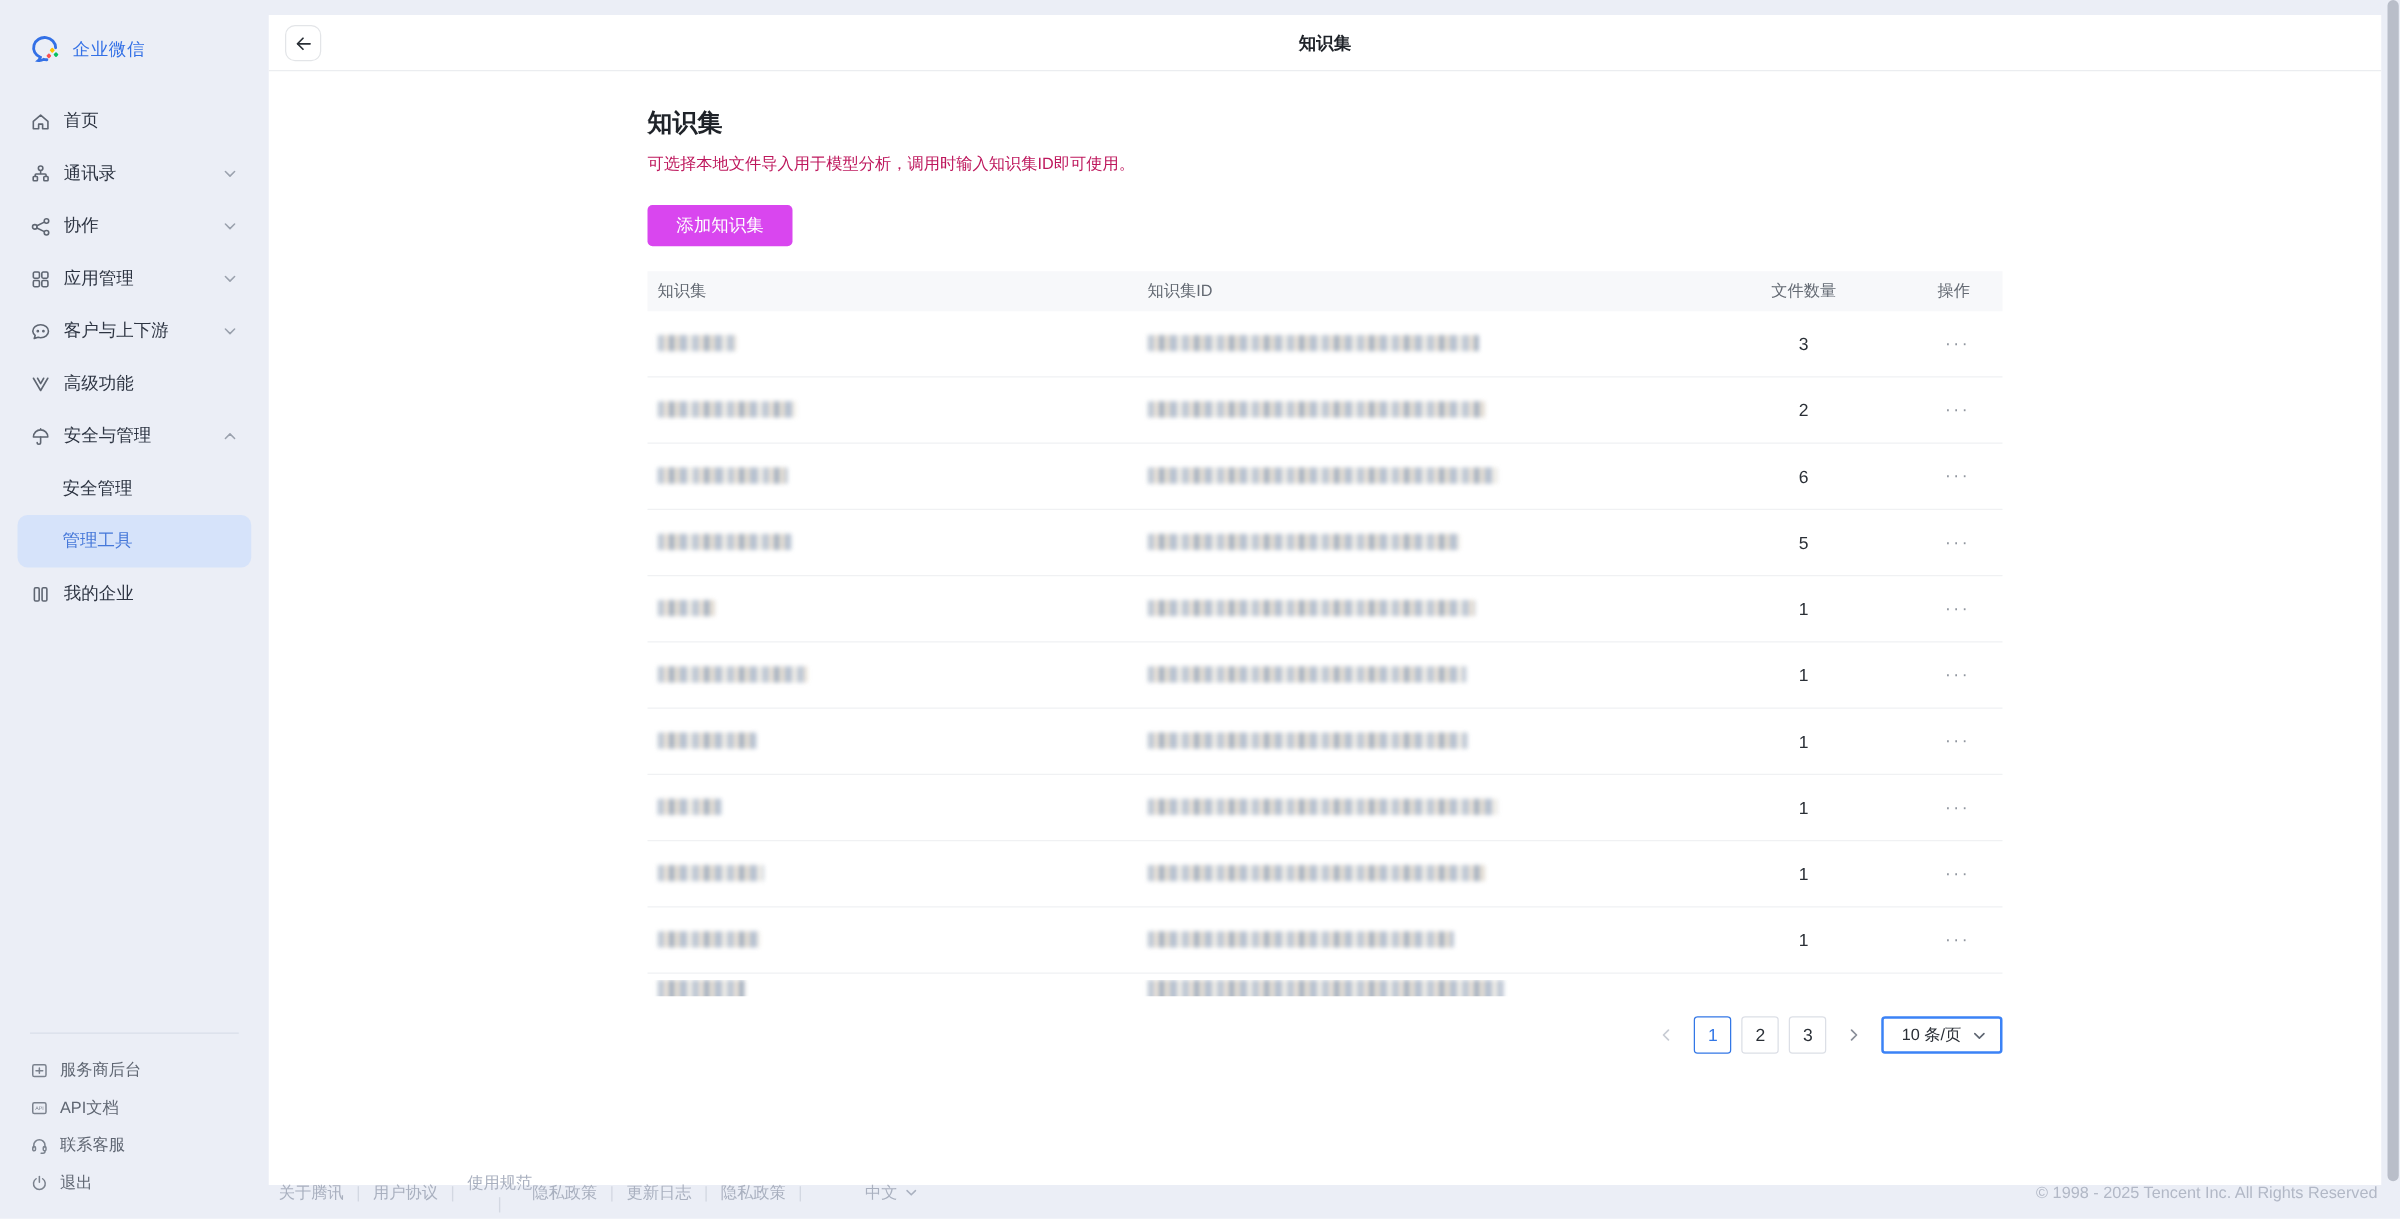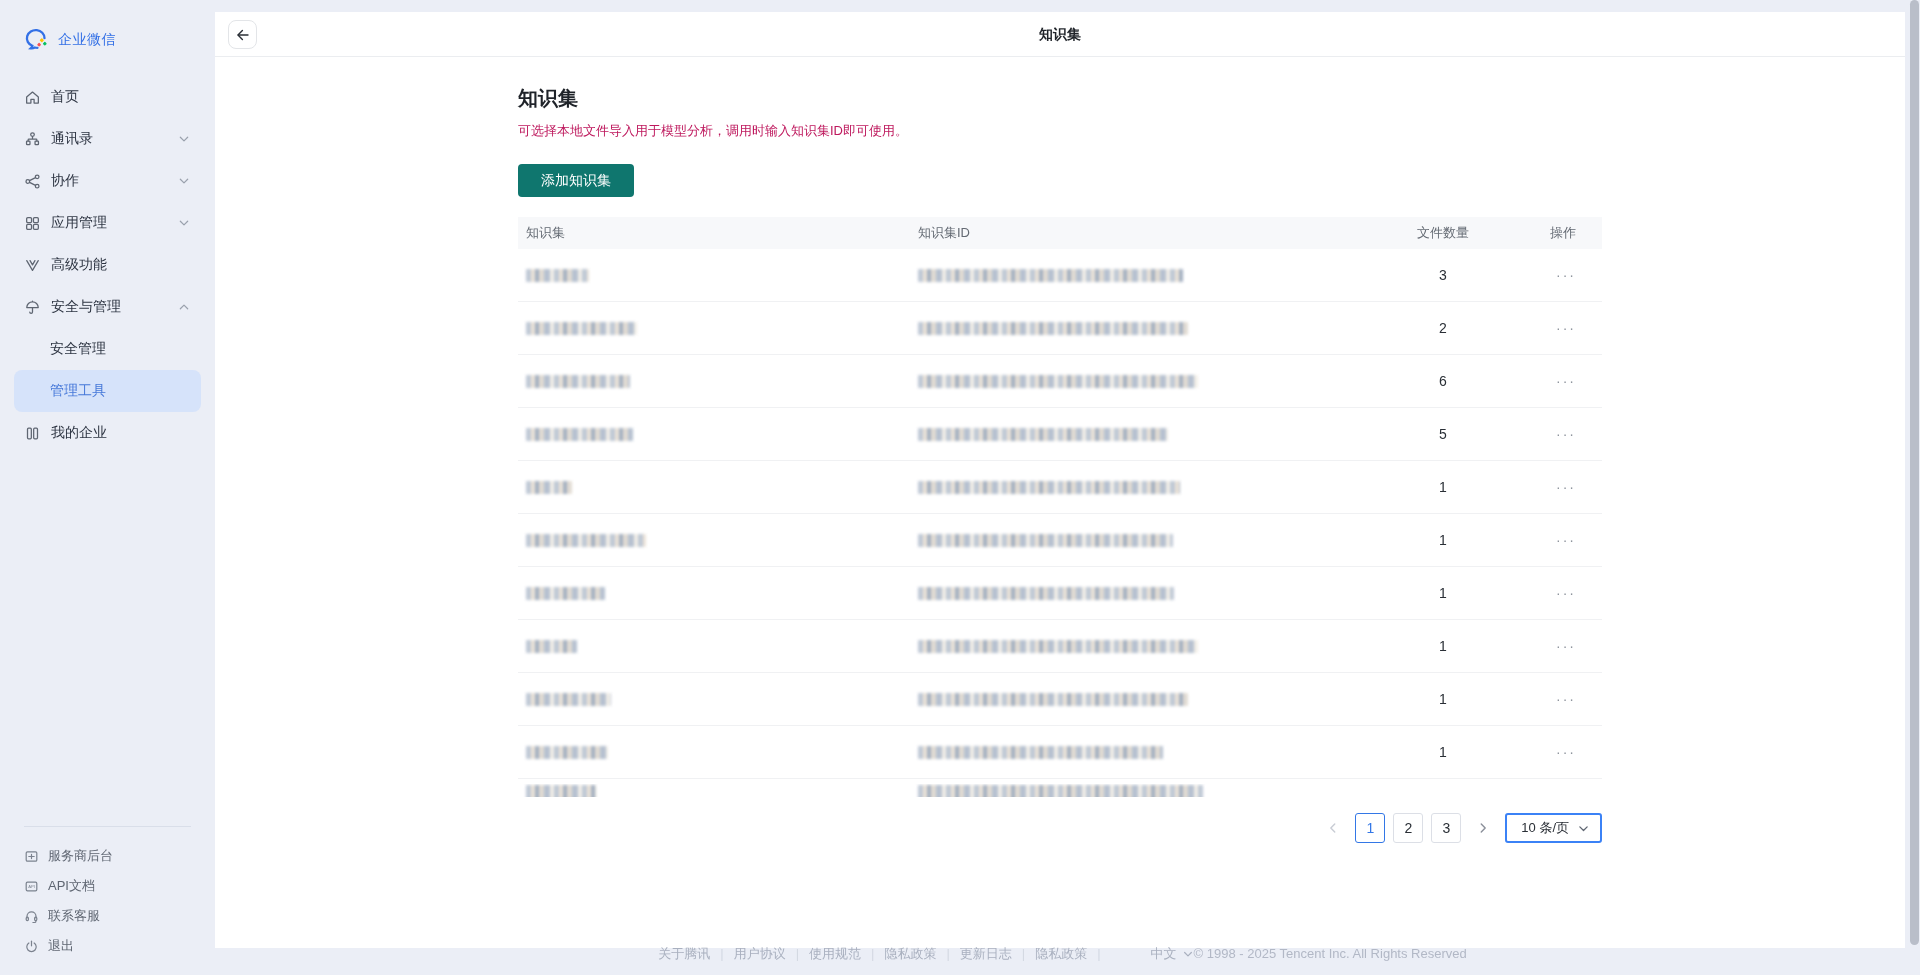--- a/index.html
+++ b/index.html
@@ -28,21 +28,21 @@
   
   .card { position:absolute; left:215px; top:12px; right:15px; bottom:27px; background:#fff; border-radius:0; overflow:hidden; }
   .card-header { position:relative; height:45px; border-bottom:1px solid #ebedf0; }
   .back-btn { position:absolute; left:13px; top:8px; width:29px; height:29px; background:#fff; border:1px solid #e3e5e8; border-radius:8px; display:flex; align-items:center; justify-content:center; cursor:pointer; color:#2a2f36; }
   .back-btn svg { width:16px; height:16px; }
   .card-title { position:absolute; left:0; right:0; top:0; height:45px; display:flex; align-items:center; justify-content:center; font-size:14px; font-weight:600; color:#1f2329; }
 
   .content { width:1084px; margin:0 auto; padding-top:28px; }
   .page-title { font-size:20px; font-weight:700; color:#1f2329; }
   .page-desc { margin-top:10px; font-size:13px; color:#be185d; }
-  .add-btn { margin-top:24px; height:33px; padding:0 23px; background:#0f766e; color:#fff; font-size:14px; border:none; border-radius:4px; cursor:pointer; }
+  .add-btn { margin-top:24px; height:33px; padding:0 23px; background:#d946ef; color:#fff; font-size:14px; border:none; border-radius:4px; cursor:pointer; }
 
   
   .table { margin-top:20px; }
   .t-head { display:flex; align-items:center; height:32px; background:#f7f8fa; font-size:13px; color:#646a73; }
   .c1 { width:400px; padding-left:8px; }
   .c2 { width:470px; }
   .c3 { width:110px; text-align:center; }
   .c4 { flex:1; text-align:right; padding-right:26px; }
   .t-row { display:flex; align-items:center; height:53px; border-bottom:1px solid #f0f1f3; }
   .blur-strip { display:inline-block; height:13px; border-radius:1px; vertical-align:middle;
@@ -58,21 +58,21 @@
   .pg-chev { width:28px; height:30px; display:flex; align-items:center; justify-content:center; cursor:pointer; background:none; border:none; }
   .pg-chev svg { width:14px; height:14px; }
   .pg-chev.prev { color:#c8ccd4; }
   .pg-chev.next { color:#8a8f99; }
   .pg-num { min-width:30px; height:30px; background:#fff; border:1px solid #dcdfe6; border-radius:3px; font-size:14px; color:#2a2f36; display:flex; align-items:center; justify-content:center; cursor:pointer; }
   .pg-num.active { border-color:#3377e6; color:#3377e6; }
   .pg-size { height:30px; padding:0 10px 0 14px; background:#fff; border:2px solid #3b82f6; border-radius:3px; display:flex; align-items:center; gap:8px; font-size:13px; color:#2a2f36; cursor:pointer; }
   .pg-size svg { width:13px; height:13px; color:#5f6672; }
 
   
-  .footer { position:absolute; left:215px; right:15px; bottom:0; height:27px; display:flex; align-items:center; justify-content:center; font-size:13px; color:#a9b0bf; padding:0 3px 16px 8px; }
+  .footer { position:absolute; left:215px; right:15px; bottom:0; height:27px; display:flex; align-items:center; justify-content:space-between; font-size:13px; color:#a9b0bf; padding:0 3px 16px 8px; }
   .f-links { display:flex; align-items:center; }
   .f-link { cursor:pointer; }
   .f-sep { color:#d3d8e2; margin:0 10px; }
   .f-lang { display:flex; align-items:center; gap:5px; cursor:pointer;margin-left:40px; }
   .f-lang svg { width:12px; height:12px; }
   .copyright { color:#b2b8c6; }
 
   .scroll-thumb { position:absolute; right:1px; top:0; width:9px; height:945px; background:#b9bec9; border-radius:5px; cursor:pointer; }
 </style>
 </head>
@@ -145,20 +145,35 @@
           </svg>
         </span>
         <span>应用管理</span>
         <span class="chev">
           <svg viewBox="0 0 16 16" fill="none" stroke="currentColor" stroke-width="1.4" stroke-linecap="round" stroke-linejoin="round">
             <path d="M3.8 6 8 10.2 12.2 6"></path>
           </svg>
         </span>
       </div>
 
+      <div class="nav-item">
+        <span class="ni-icon">
+          <svg viewBox="0 0 16 16" fill="none" stroke="currentColor" stroke-width="1.2" stroke-linecap="round" stroke-linejoin="round">
+            <path d="M8 2.6c3.3 0 5.9 2.2 5.9 4.9S11.3 12.4 8 12.4c-.7 0-1.3-.1-1.9-.3L3.2 13l.7-2.3a4.6 4.6 0 0 1-1.8-3.2C2.1 4.8 4.7 2.6 8 2.6z"></path>
+            <circle cx="5.9" cy="7.5" r="0.45" fill="currentColor"></circle>
+            <circle cx="10.1" cy="7.5" r="0.45" fill="currentColor"></circle>
+          </svg>
+        </span>
+        <span>客户与上下游</span>
+        <span class="chev">
+          <svg viewBox="0 0 16 16" fill="none" stroke="currentColor" stroke-width="1.4" stroke-linecap="round" stroke-linejoin="round">
+            <path d="M3.8 6 8 10.2 12.2 6"></path>
+          </svg>
+        </span>
+      </div>
 
       <div class="nav-item">
         <span class="ni-icon">
           <svg viewBox="0 0 16 16" fill="none" stroke="currentColor" stroke-width="1.2" stroke-linecap="round" stroke-linejoin="round">
             <path d="M2.6 3.4 8 12.6l5.4-9.2"></path>
             <path d="M5.7 3.4 8 7.4l2.3-4"></path>
           </svg>
         </span>
         <span>高级功能</span>
 
@@ -391,21 +406,21 @@
         <span style="display:flex;align-items:center;">
           <span class="f-link">关于腾讯</span>
           <span class="f-sep">|</span>
         </span>
 
         <span style="display:flex;align-items:center;">
           <span class="f-link">用户协议</span>
           <span class="f-sep">|</span>
         </span>
 
-        <span style="display:flex;align-items:center;">
+        <span style="display:flex;align-items:center;flex-direction:column;">
           <span class="f-link">使用规范</span>
           <span class="f-sep">|</span>
         </span>
 
         <span style="display:flex;align-items:center;">
           <span class="f-link">隐私政策</span>
           <span class="f-sep">|</span>
         </span>
 
         <span style="display:flex;align-items:center;">

